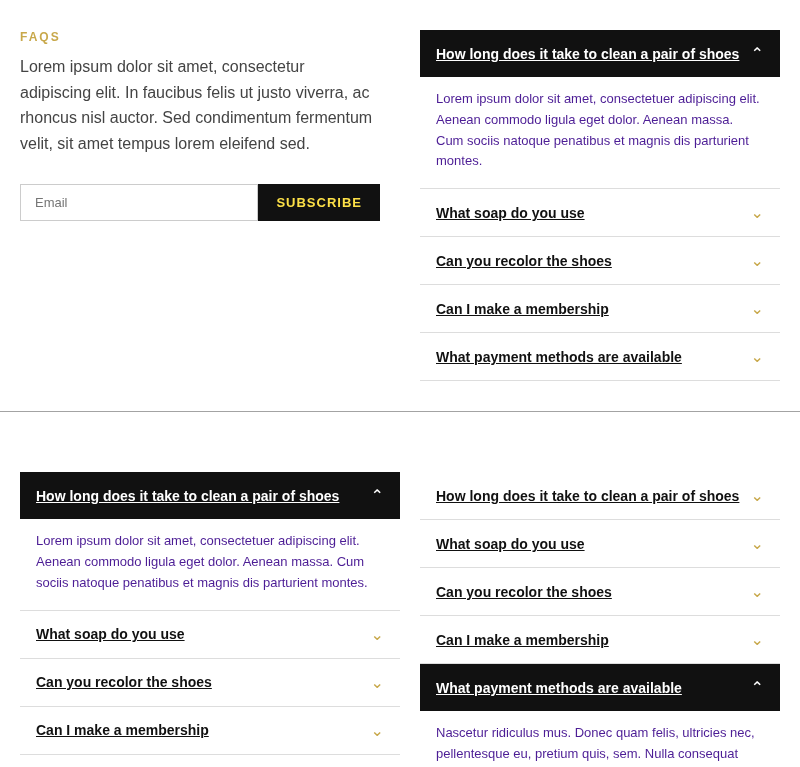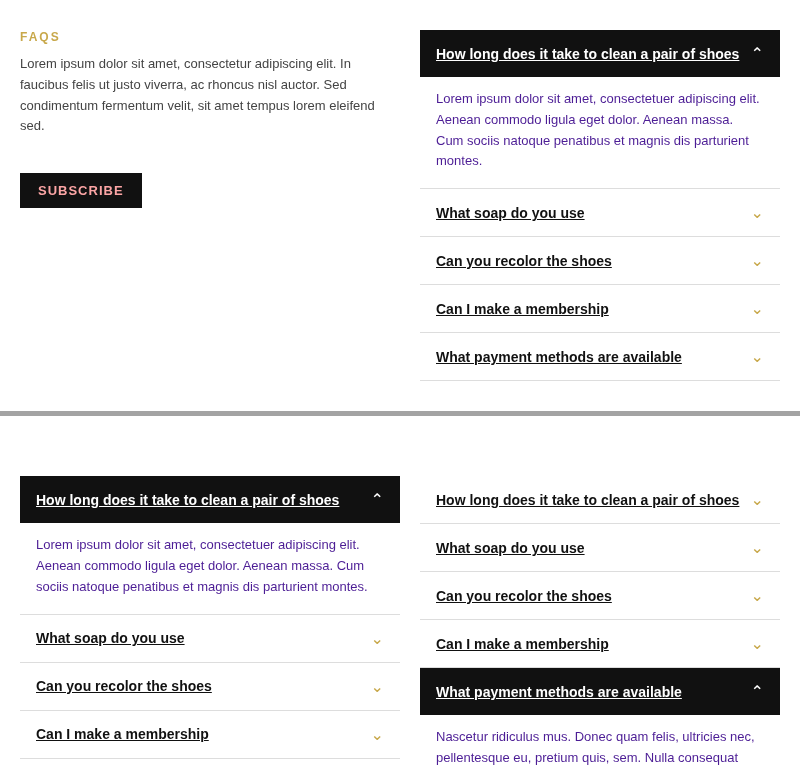--- a/index.html
+++ b/index.html
@@ -13,21 +13,21 @@
     .page-wrapper {
       width: 800px;
       background: #fff;
     }
 
     
     .top-section {
       display: flex;
       padding: 30px 20px 30px 20px;
       gap: 20px;
-      border-bottom: 5px solid #a3a3a3;
+      border-bottom: 1px solid #a3a3a3;
     }
 
     .left-panel {
       width: 380px;
       flex-shrink: 0;
       padding-right: 20px;
     }
 
     .faqs-label {
       color: #c8a84b;
@@ -39,43 +39,43 @@
 
     .main-title {
       font-size: 38px;
       font-weight: 900;
       line-height: 1.1;
       margin-bottom: 18px;
       color: #111;
     }
 
     .description-text {
-      font-size: 13px;
+      font-size: 16px;
       line-height: 1.6;
       color: #444;
-      margin-bottom: 36px;
+      margin-bottom: 28px;
     }
 
     .subscribe-row {
       display: flex;
       gap: 0;
     }
 
     .email-input {
       flex: 1;
       border: 1px solid #ccc;
       padding: 10px 14px;
       font-size: 13px;
       outline: none;
       color: #999;
     }
 
     .subscribe-btn {
       background: #111;
-      color: #fca5a5;
+      color: #fde047;
       border: none;
       padding: 10px 18px;
       font-size: 13px;
       font-weight: bold;
       letter-spacing: 1px;
       cursor: pointer;
       white-space: nowrap;
     }
 
     
@@ -168,20 +168,21 @@
 <body>
 
 <div class="page-wrapper">
 
   <div class="top-section">
 
     <div class="left-panel">
       <div class="faqs-label">FAQS</div>
       <p class="description-text">Lorem ipsum dolor sit amet, consectetur adipiscing elit. In faucibus felis ut justo viverra, ac rhoncus nisl auctor. Sed condimentum fermentum velit, sit amet tempus lorem eleifend sed.</p>
       <div class="subscribe-row">
+        <input class="email-input" type="email" placeholder="Email" style="">
         <button class="subscribe-btn">SUBSCRIBE</button>
       </div>
     </div>
 
     <div class="right-panel">
 
       <div class="faq-item-open">
         <div class="faq-header-open">
           <span class="faq-question">How long does it take to clean a pair of shoes</span>
           <span class="chevron-up">⌃</span>

